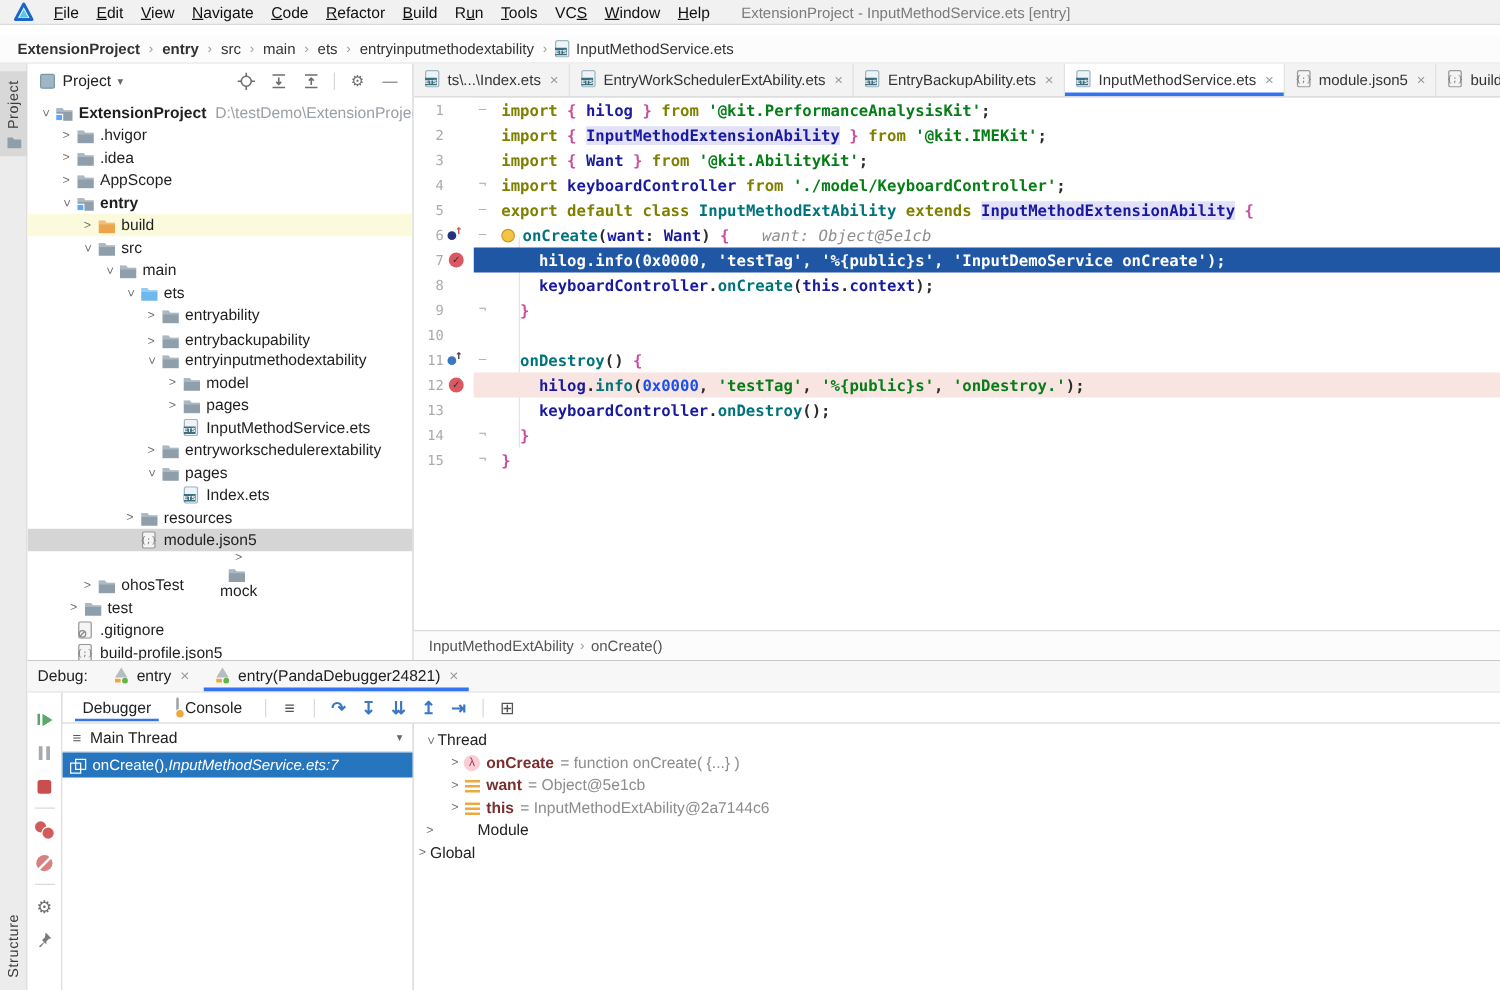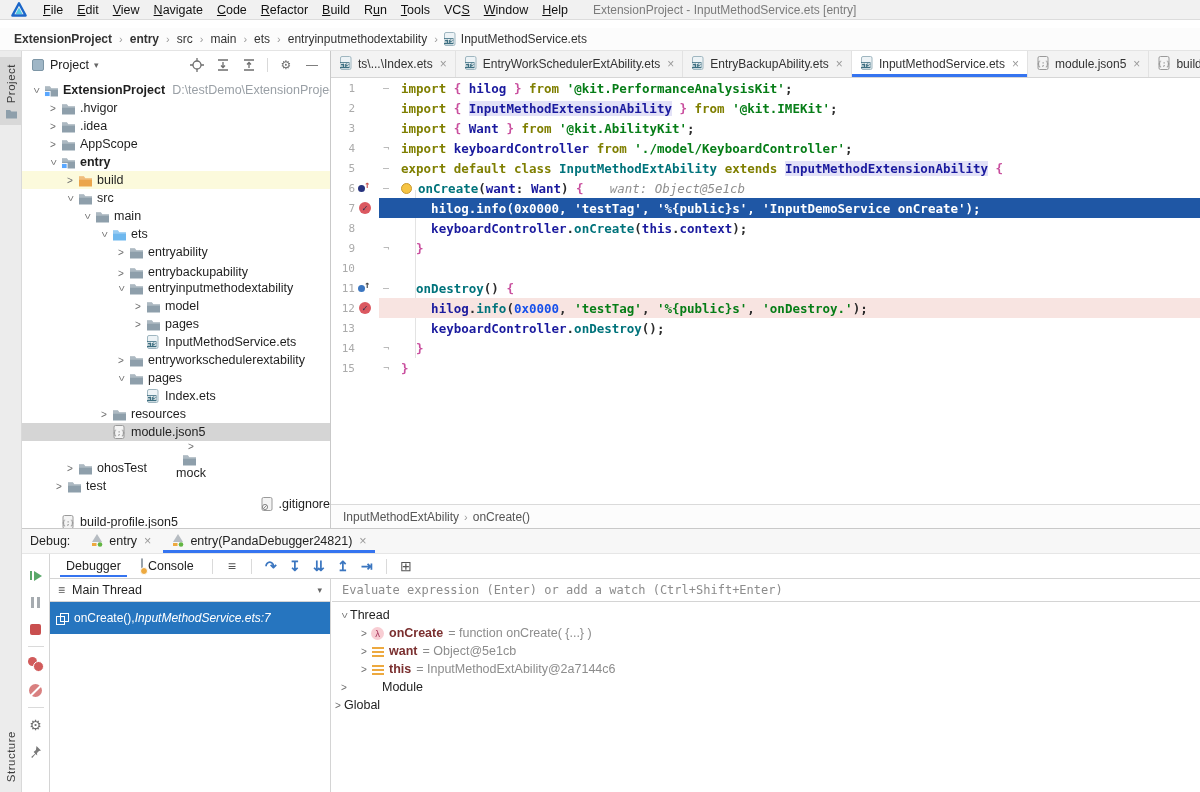--- a/index.html
+++ b/index.html
@@ -103,21 +103,21 @@
   .dbg-toolbar { height:25px; display:flex; align-items:center; border-bottom:1px solid #D4D4D4; padding-left:6px; gap:2px; }
   .tb-tab { padding:3px 10px; font-size:12.5px; color:#222; position:relative; display:flex; align-items:center; gap:5px; }
   .tb-tab.active::after { content:""; position:absolute; left:4px; right:4px; bottom:-1px; height:2px; background:#3574F0; }
   .tb-sep { width:1px; height:15px; background:#DADADA; margin:0 6px; }
   .step-ic { width:22px; text-align:center; color:#3B76C0; font-size:14px; font-weight:bold; }
   .plain-ic { width:22px; text-align:center; color:#555; font-size:14px; }
   .frames { position:absolute; left:0; top:25px; width:281px; bottom:0; border-right:1px solid #D4D4D4; background:#fff; }
   .thread-row { height:23px; display:flex; align-items:center; padding:0 8px; border-bottom:1px solid #D4D4D4; font-size:12.5px; color:#222; }
   .thread-row .bars { color:#555; margin-right:7px; font-size:12px; }
   .thread-row .caret { margin-left:auto; color:#666; font-size:9px; }
-  .frame-row { height:32px; background:#2675BF; color:#fff; display:flex; align-items:center; padding:0 6px; font-size:12px; white-space:nowrap; }
+  .frame-row { height:20px; background:#2675BF; color:#fff; display:flex; align-items:center; padding:0 6px; font-size:12px; white-space:nowrap; }
   .frame-ic { position:relative; width:12px; height:11px; margin-right:6px; flex:none; }
   .frame-ic::before { content:""; position:absolute; left:0; top:3px; width:7px; height:7px; border:1px solid #fff; }
   .frame-ic::after { content:""; position:absolute; left:4px; top:0; width:7px; height:7px; border:1px solid #fff; }
   .frame-file { font-style:italic; }
   .vars { position:absolute; left:282px; top:25px; right:0; bottom:0; background:#fff; }
   .watch-row { height:23px; border-bottom:1px solid #D4D4D4; display:flex; align-items:center; }
   .watch-input { width:100%; height:100%; border:0; outline:none; padding:0 10px; font-family:"DejaVu Sans Mono", monospace; font-size:12px; color:#333; background:transparent; }
   .watch-input::placeholder { color:#8C8C8C; opacity:1; }
   .vars-tree { padding-top:4px; }
   .var-row { height:18px; display:flex; align-items:center; font-size:12.5px; color:#222; }
@@ -465,21 +465,21 @@
           <div class="tree-row" style="padding-left: 31px;">
             <span class="chev"></span>
             <span class="t-icon">
               <svg width="15" height="13" viewBox="0 0 16 14">
                 <path d="M1 2.5h5.2l1.6 2H15v9H1z" fill="#8E9FAB"></path>
                 <path d="M1 2.5h5.2l1.6 2H15v1.6H1z" fill="rgba(255,255,255,.28)"></path>
               </svg>
             </span>
             <span class="t-label">test</span>
           </div>
-          <div class="tree-row" style="padding-left: 25px; justify-content: flex-end;">
+          <div class="tree-row" style="padding-left: 25px;">
             <span class="chev blank"></span>
             <span class="t-icon">
               <svg width="14" height="14" viewBox="0 0 14 14">
                 <rect x="2" y="0.5" width="10" height="13" rx="1.5" fill="#F4F4F4" stroke="#9A9A9A"></rect>
                 <circle cx="5" cy="10" r="2.6" fill="none" stroke="#8A8A8A"></circle>
                 <path d="M3.2 11.8l3.6-3.6" stroke="#8A8A8A"></path>
               </svg>
             </span>
             <span class="t-label">.gitignore</span>
           </div>
@@ -902,23 +902,20 @@
               <span>Main Thread</span>
               <span class="caret">▾</span>
             </div>
             <div class="frame-row">
               <span class="frame-ic"></span>
               <span>onCreate(), </span>
               <span class="frame-file">InputMethodService.ets:7</span>
             </div>
           </div>
           <div class="vars">
-            <div class="watch-row">
-              <input class="watch-input" placeholder="Evaluate expression (Enter) or add a watch (Ctrl+Shift+Enter)" style="">
-            </div>
             <div class="vars-tree" id="vars-tree">
                 <div class="var-row" style="padding-left: 6px;">
                   <span class="chev open"></span>
                   <span>Thread</span>
                 </div>
                 <div class="var-row" style="padding-left: 26px;">
                   <span class="chev"></span>
                   <span class="lam-ic">λ</span>
                   <span class="name">onCreate</span>
                   <span class="val">= function onCreate( {...} )</span>

